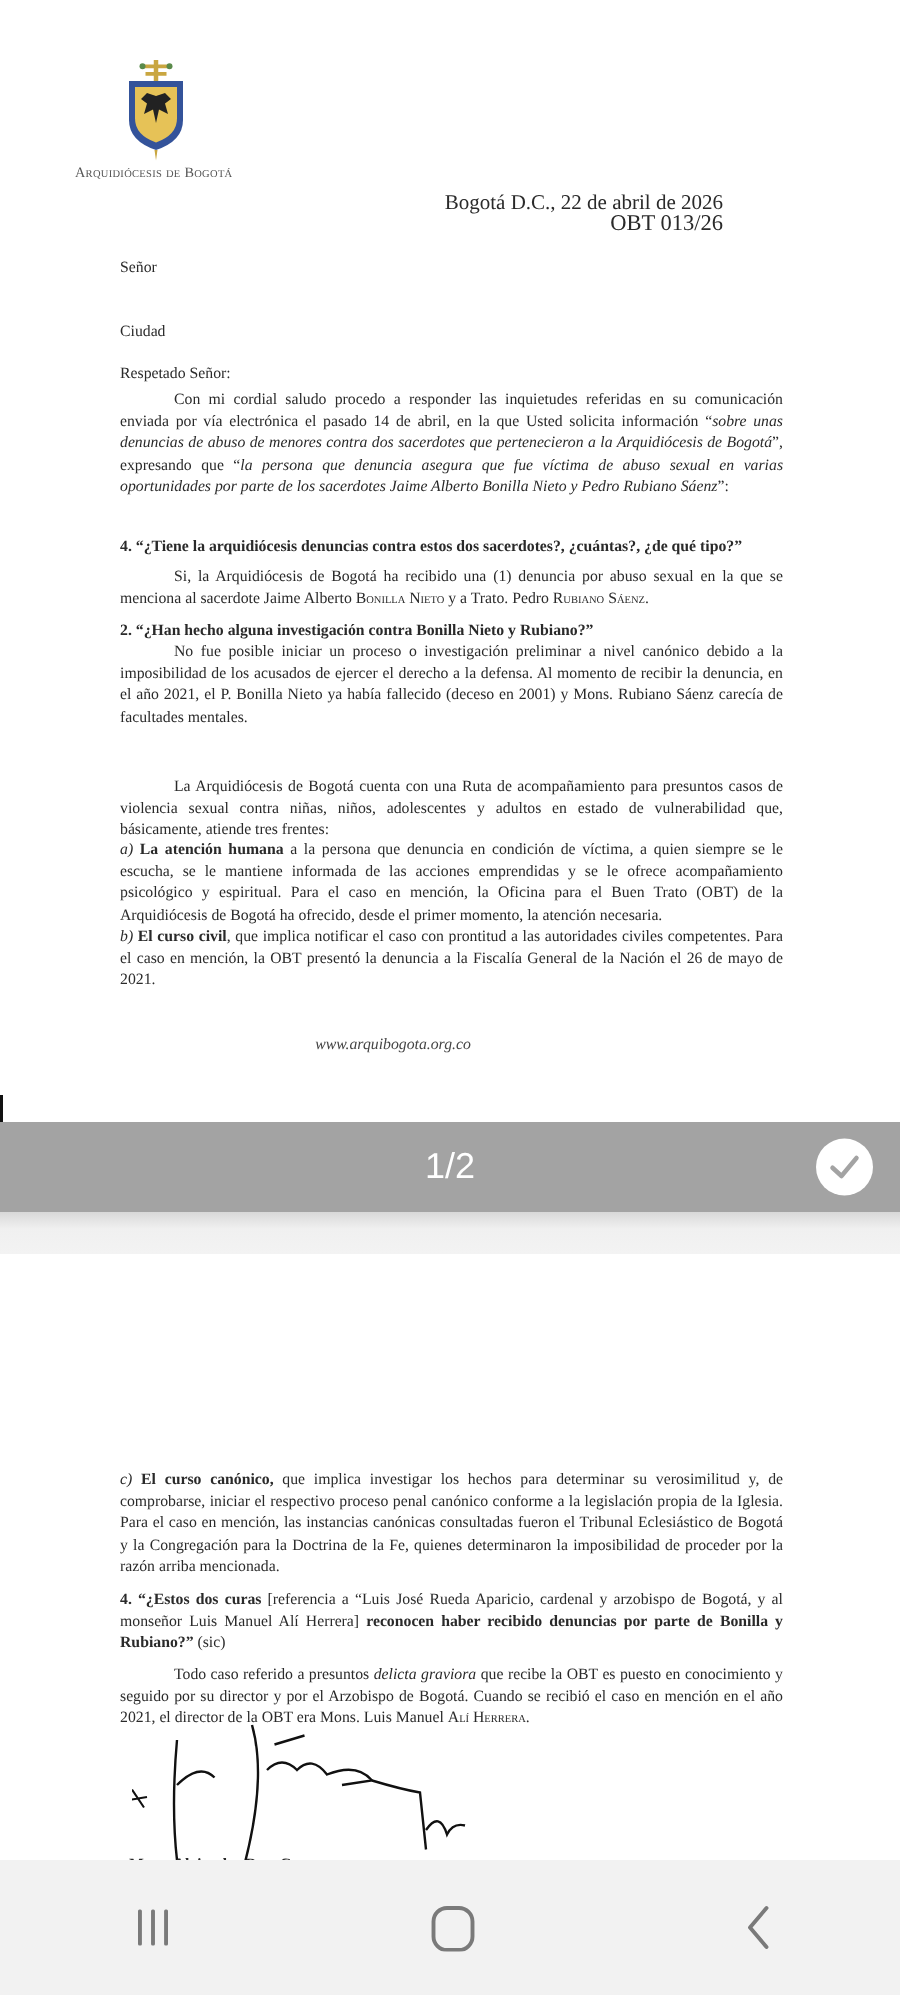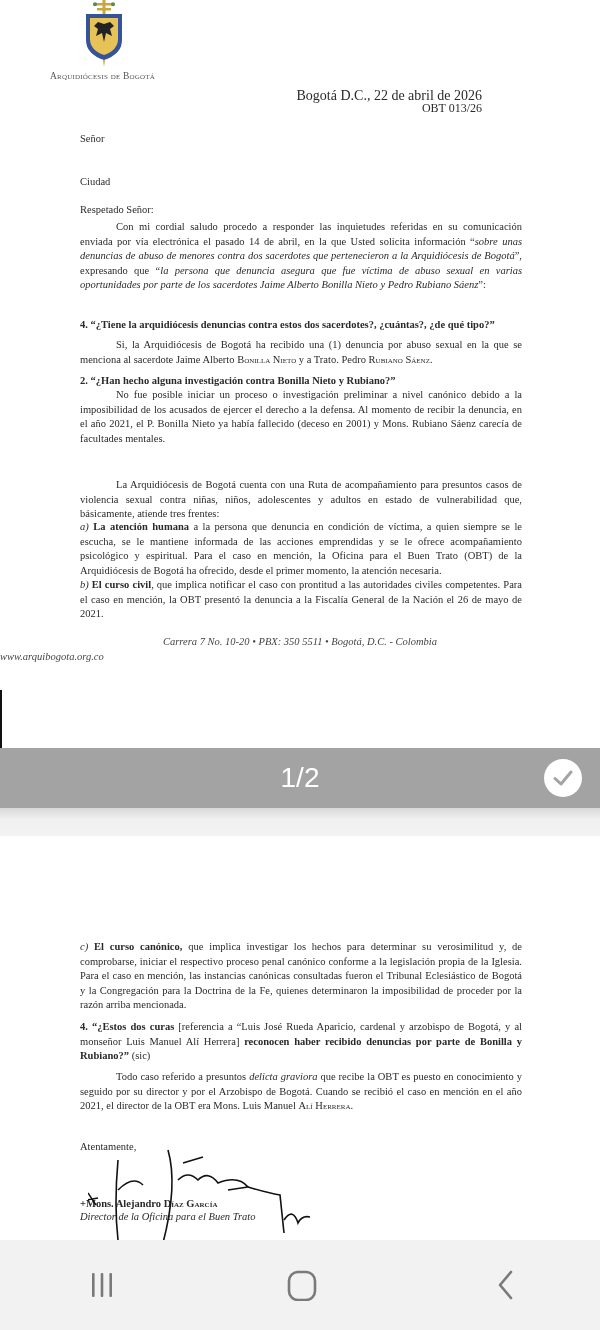--- a/index.html
+++ b/index.html
@@ -1,42 +1,42 @@
 <!DOCTYPE html>
 <html><head>
 <meta charset="utf-8">
 <style>
   * { box-sizing: border-box; margin: 0; padding: 0; }
   html, body { width: 600px; height: 1330px; overflow: hidden; background: #ffffff; }
   body { position: relative; font-family: "Liberation Serif", serif; color: #2a2a2a; }
 
-  .page { position: absolute; left: 0; width: 600px; background: #ffffff; }
+  .page { position: absolute; left: 0; width: 600px; background: #ffffff; margin-top: 40px; }
   #page1 { top: 0; height: 748px; }
   #page2 { top: 836px; height: 404px; }
 
   .logo { position: absolute; left: 84px; top: 0; width: 40px; height: 68px; }
   .logo-caption { position: absolute; left: 50px; top: 71px; font-size: 9.5px; letter-spacing: 0.2px; color: #555; font-variant: small-caps; }
 
   .date-line { position: absolute; right: 118px; top: 88px; font-size: 14px; text-align: right; }
-  .ref-line { position: absolute; right: 118px; top: 101px; font-size: 12px; text-align: center; }
+  .ref-line { position: absolute; right: 118px; top: 101px; font-size: 15px; text-align: center; }
 
   .txt { position: absolute; left: 80px; width: 442px; font-size: 10.5px; line-height: 14.6px; text-align: justify; }
   .indent { text-indent: 36px; }
   .q { font-weight: bold; }
   .sc { font-variant: small-caps; }
   i, .it { font-style: italic; }
   b { font-weight: bold; }
 
   .footer-addr { position: absolute; left: 0; width: 600px; top: 636px; text-align: center; font-style: italic; font-size: 10.5px; color: #444; }
-  .footer-web { position: absolute; left: 0; width: 524px; top: 651px; font-style: italic; font-size: 10.5px; color: #444; }
+  .footer-web { position: absolute; left: 0; width: 524px; top: 651px; text-align: center; font-style: italic; font-size: 10.5px; color: #444; }
 
   .left-edge-bar { position: absolute; left: 0; top: 690px; width: 2px; height: 58px; background: #111; }
 
   .page-indicator { position: absolute; left: 0; top: 748px; width: 600px; height: 60px; background: #a3a3a3; display: flex; align-items: center; justify-content: center; }
-  .page-indicator .count { color: #ffffff; font-family: "Liberation Sans", sans-serif; font-size: 28px; text-align: right; }
+  .page-indicator .count { color: #ffffff; font-family: "Liberation Sans", sans-serif; font-size: 24px; text-align: right; }
   .check-btn { position: absolute; right: 18px; top: 11px; width: 38px; height: 38px; border-radius: 50%; background: #ffffff; display: flex; align-items: center; justify-content: center; }
   .gap { position: absolute; left: 0; top: 808px; width: 600px; height: 28px; background: linear-gradient(#d8d8d8, #f0f0f0 40%, #f3f3f3); }
 
   .nav-bar { position: absolute; left: 0; top: 1240px; width: 600px; height: 90px; background: #f2f2f2; }
   .nav-btn { position: absolute; top: 25px; width: 60px; height: 40px; display: flex; align-items: center; justify-content: center; }
   .sig { position: absolute; left: 88px; top: 1145px; width: 240px; height: 100px; }
 </style>
 </head>
 <body>
 
@@ -66,21 +66,20 @@
   <div class="txt q" style="top:318px">4. “¿Tiene la arquidiócesis denuncias contra estos dos sacerdotes?, ¿cuántas?, ¿de qué tipo?”</div>
   <div class="txt indent" style="top:338px"><span>Si, la Arquidiócesis de Bogotá ha recibido una (1) denuncia por abuso sexual en la que se menciona al sacerdote Jaime Alberto </span><span class="sc">Bonilla Nieto</span><span> y a Trato. Pedro </span><span class="sc">Rubiano Sáenz</span><span>.</span></div>
 
   <div class="txt q" style="top:374px">2. “¿Han hecho alguna investigación contra Bonilla Nieto y Rubiano?”</div>
   <div class="txt indent" style="top:388px">No fue posible iniciar un proceso o investigación preliminar a nivel canónico debido a la imposibilidad de los acusados de ejercer el derecho a la defensa. Al momento de recibir la denuncia, en el año 2021, el P. Bonilla Nieto ya había fallecido (deceso en 2001) y Mons. Rubiano Sáenz carecía de facultades mentales.</div>
 
   <div class="txt indent" style="top:478px">La Arquidiócesis de Bogotá cuenta con una Ruta de acompañamiento para presuntos casos de violencia sexual contra niñas, niños, adolescentes y adultos en estado de vulnerabilidad que, básicamente, atiende tres frentes:</div>
   <div class="txt" style="top:520px"><i>a)</i> <b>La atención humana</b><span> a la persona que denuncia en condición de víctima, a quien siempre se le escucha, se le mantiene informada de las acciones emprendidas y se le ofrece acompañamiento psicológico y espiritual. Para el caso en mención, la Oficina para el Buen Trato (OBT) de la Arquidiócesis de Bogotá ha ofrecido, desde el primer momento, la atención necesaria.</span></div>
   <div class="txt" style="top:578px"><i>b)</i> <b>El curso civil</b><span>, que implica notificar el caso con prontitud a las autoridades civiles competentes. Para el caso en mención, la OBT presentó la denuncia a la Fiscalía General de la Nación el 26 de mayo de 2021.</span></div>
 
-  <div class="footer-addr">Carrera 7 No. 10-20 • PBX: 350 5511 • Bogotá, D.C. - Colombia</div>
   <div class="footer-web">www.arquibogota.org.co</div>
 
   <div class="left-edge-bar"></div>
 </div>
 
 <div class="page-indicator">
   <span class="count">1/2</span>
   <div class="check-btn">
     <svg width="22" height="22" viewBox="0 0 22 22">
       <path d="M3 11.5 L9 17 L19 5" stroke="#a3a3a3" stroke-width="3" fill="none" stroke-linecap="round" stroke-linejoin="round"></path>
@@ -89,21 +88,20 @@
 </div>
 <div class="gap"></div>
 
 <div class="page" id="page2">
   <div class="txt" style="top:104px"><i>c)</i> <b>El curso canónico,</b><span> que implica investigar los hechos para determinar su verosimilitud y, de comprobarse, iniciar el respectivo proceso penal canónico conforme a la legislación propia de la Iglesia. Para el caso en mención, las instancias canónicas consultadas fueron el Tribunal Eclesiástico de Bogotá y la Congregación para la Doctrina de la Fe, quienes determinaron la imposibilidad de proceder por la razón arriba mencionada.</span></div>
 
   <div class="txt" style="top:184px"><b>4. “¿Estos dos curas</b><span> [referencia a “Luis José Rueda Aparicio, cardenal y arzobispo de Bogotá, y al monseñor Luis Manuel Alí Herrera] </span><b>reconocen haber recibido denuncias por parte de Bonilla y Rubiano?”</b><span> (sic)</span></div>
 
   <div class="txt indent" style="top:234px"><span>Todo caso referido a presuntos </span><i>delicta graviora</i><span> que recibe la OBT es puesto en conocimiento y seguido por su director y por el Arzobispo de Bogotá. Cuando se recibió el caso en mención en el año 2021, el director de la OBT era Mons. Luis Manuel </span><span class="sc">Alí Herrera</span><span>.</span></div>
 
-  <div class="txt" style="top:304px">Atentamente,</div>
   <div class="txt" style="top:361px; font-weight:bold"><span>+Mons. Alejandro </span><span class="sc">Díaz García</span></div>
   <div class="txt it" style="top:374px">Director de la Oficina para el Buen Trato</div>
 </div>
 
 <svg class="sig" viewBox="0 0 240 100">
   <path d="M30 15 Q26 60 30 95" stroke="#111" stroke-width="1.6" fill="none"></path>
   <path d="M30 45 Q45 30 55 40" stroke="#111" stroke-width="1.6" fill="none"></path>
   <path d="M80 5 Q90 40 75 98" stroke="#111" stroke-width="1.6" fill="none"></path>
   <path d="M90 35 Q100 25 110 35 Q120 25 130 38 Q150 30 160 42 L140 45" stroke="#111" stroke-width="1.6" fill="none"></path>
   <path d="M95 18 L115 12" stroke="#111" stroke-width="1.6" fill="none"></path>

